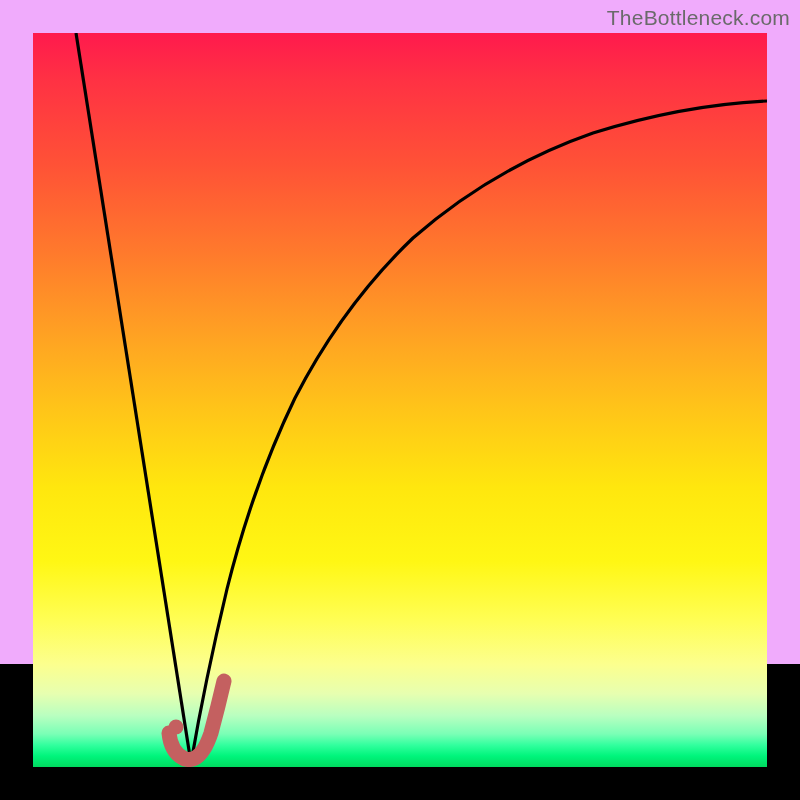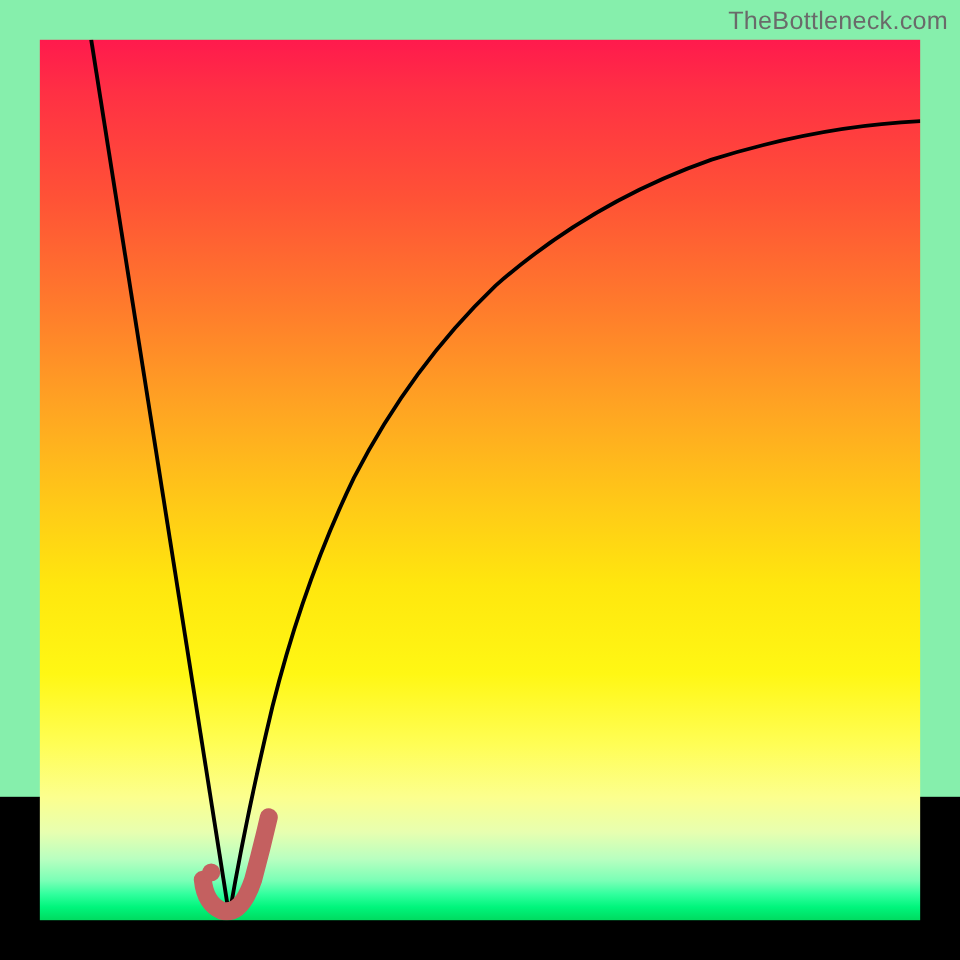--- a/index.html
+++ b/index.html
@@ -10,21 +10,21 @@
     overflow: hidden;
     background: #000;
     font-family: Arial, Helvetica, sans-serif;
   }
   .frame {
     position: absolute;
     left: 0;
     top: 0;
     width: 800px;
     height: 664px;
-    background: #86efac;
+    background: #f0abfc;
   }
   .plot {
     position: absolute;
     left: 33px;
     top: 33px;
     width: 734px;
     height: 734px;
     overflow: hidden;
   }
   .gradient {

